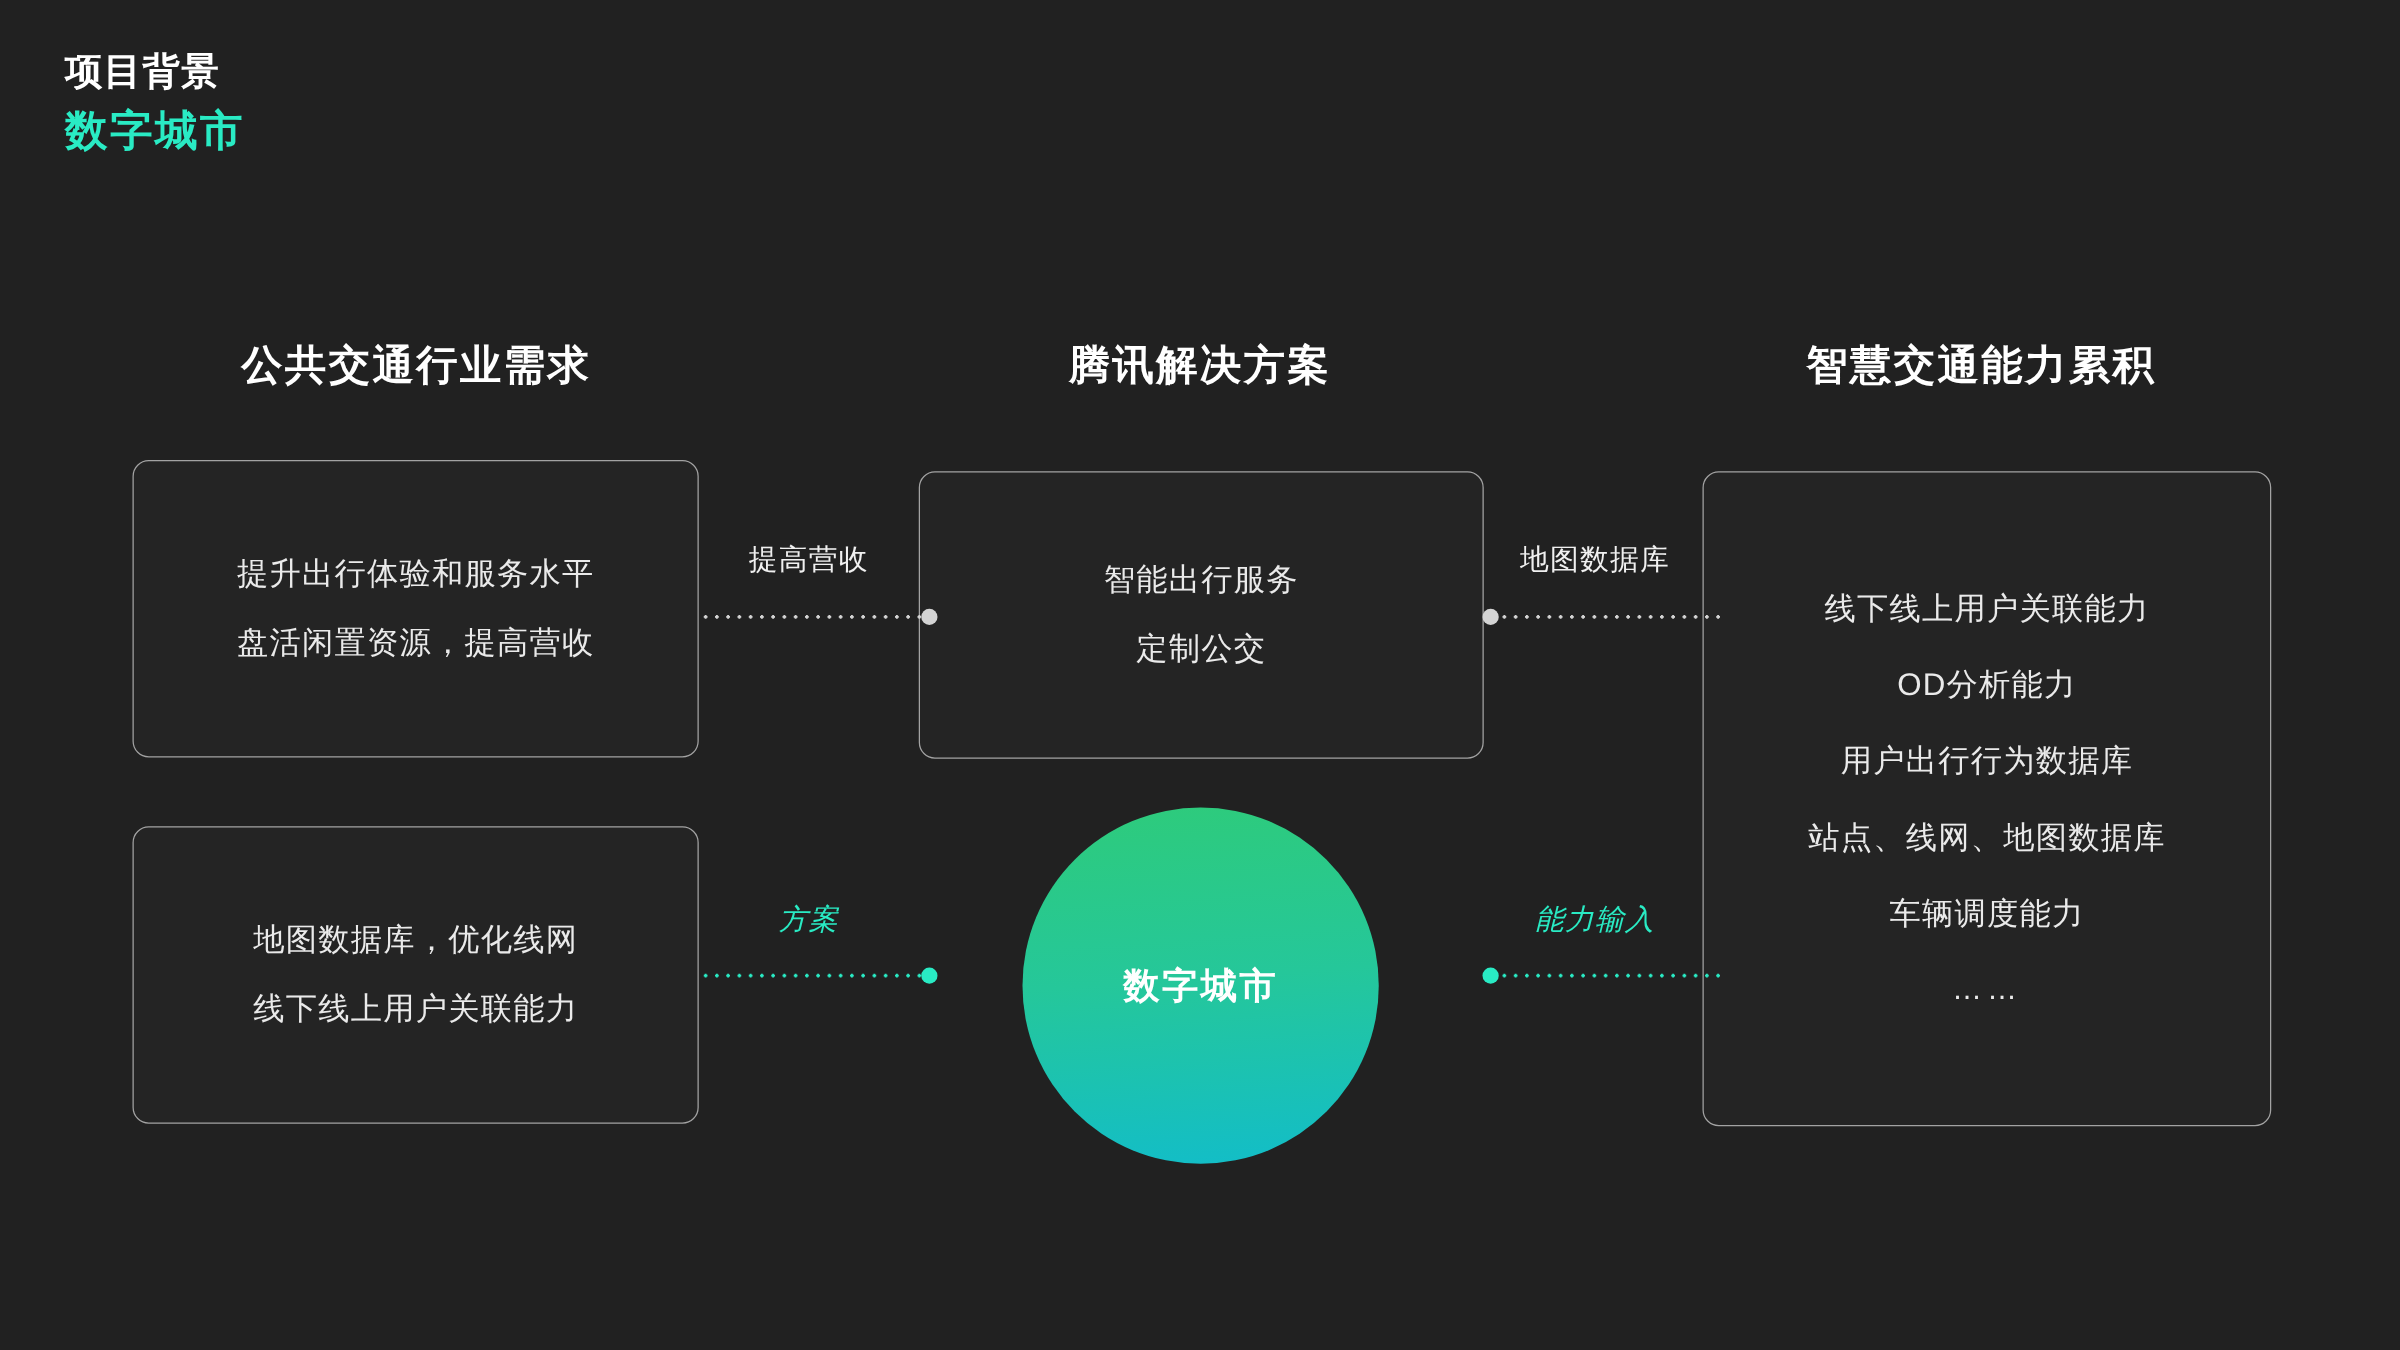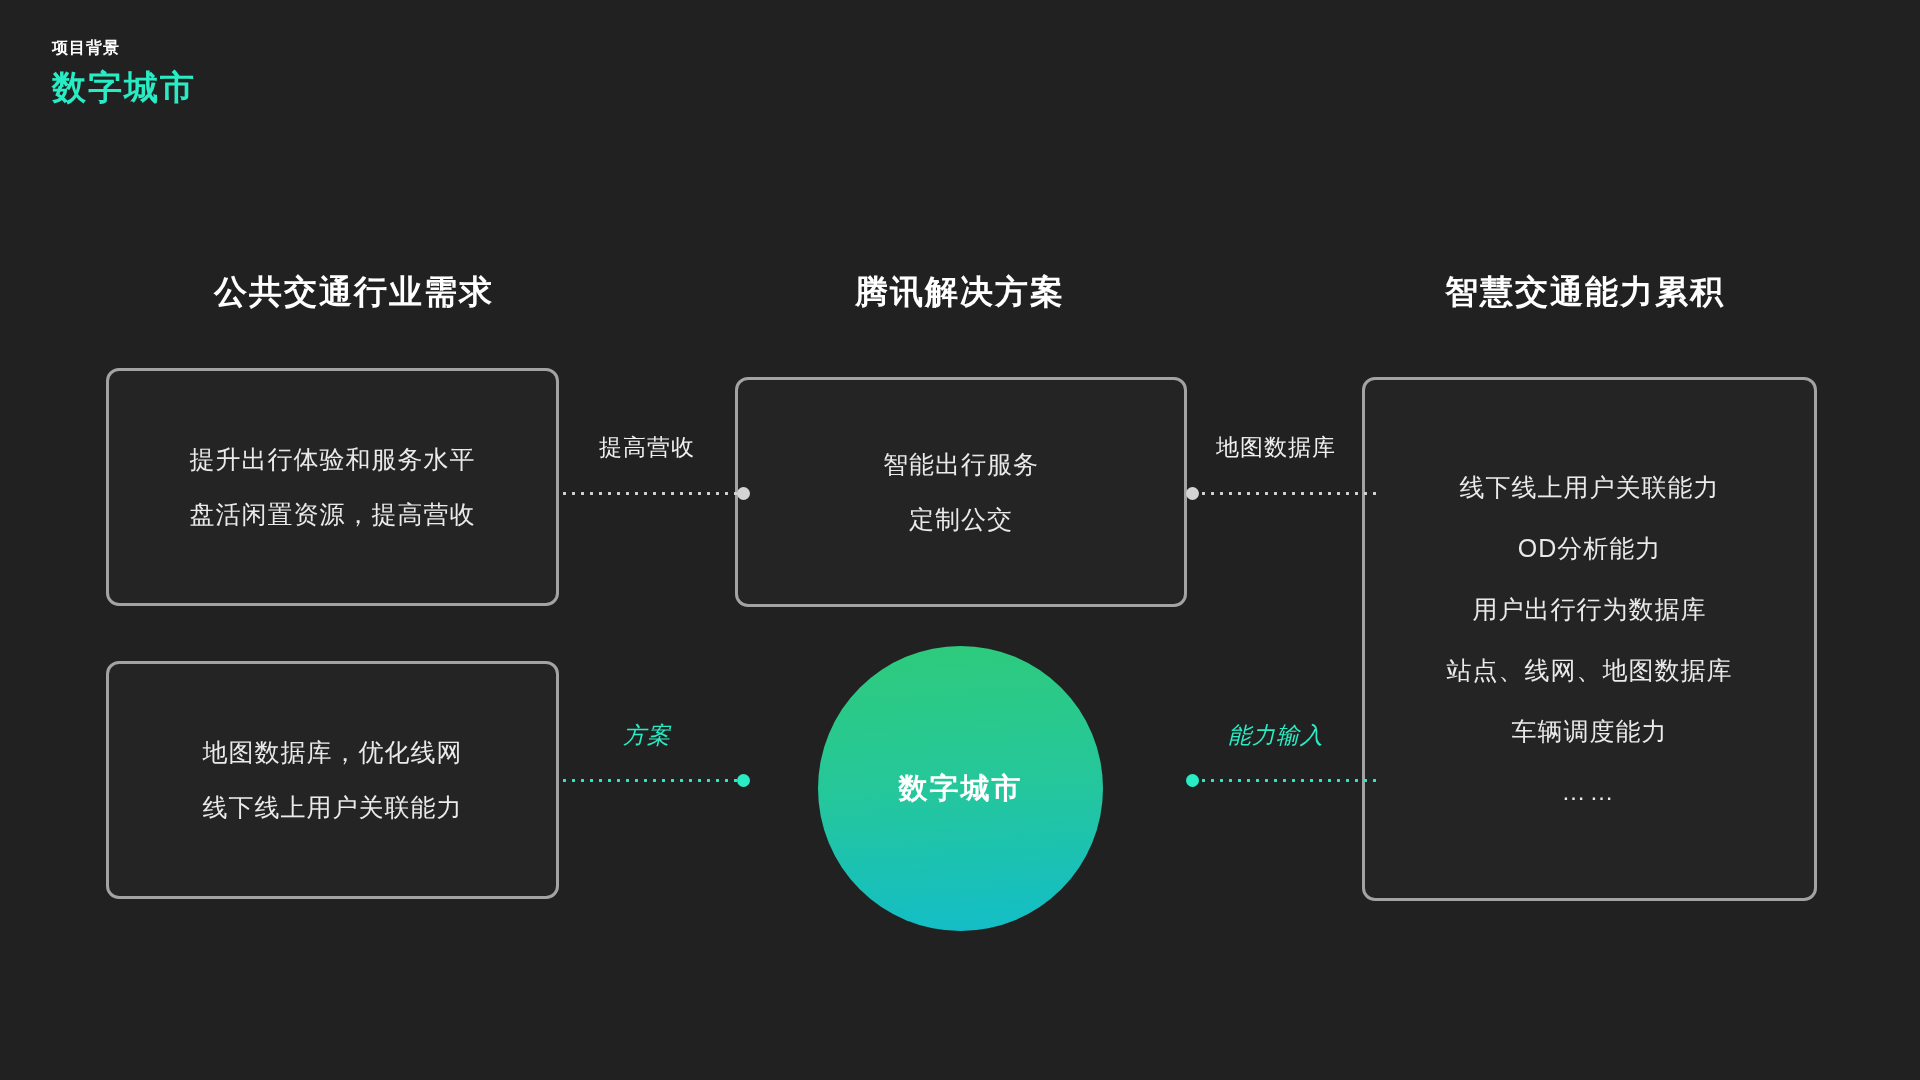--- a/index.html
+++ b/index.html
@@ -16,21 +16,21 @@
     position: relative;
   }
 
   
   .header {
     position: absolute;
     left: 52px;
     top: 38px;
   }
   .header-eyebrow {
-    font-size: 16px;
+    font-size: 30px;
     font-weight: bold;
     color: #ffffff;
     letter-spacing: 1px;
     line-height: 1.3;
   }
   .header-title {
     font-size: 34px;
     font-weight: bold;
     color: #29EBC4;
     letter-spacing: 2px;
@@ -50,29 +50,29 @@
   
   .col-heading {
     position: absolute;
     font-size: 33px;
     font-weight: bold;
     color: #ffffff;
     letter-spacing: 2px;
     white-space: nowrap;
     transform: translateX(-50%);
   }
-  #heading-0 { left: 333px; top: 270px; margin-left: 21px; }
+  #heading-0 { left: 333px; top: 270px; }
   #heading-1 { left: 960px; top: 270px; }
   #heading-2 { left: 1585px; top: 270px; }
 
   
   .card {
     position: absolute;
     box-sizing: border-box;
-    border: 3px solid #a3a3a3;
+    border: 1px solid #a3a3a3;
     border-radius: 13px;
     background: #242424;
     display: flex;
     flex-direction: column;
     align-items: center;
     justify-content: center;
   }
   .card-line {
     font-size: 25px;
     color: #eaeaea;

